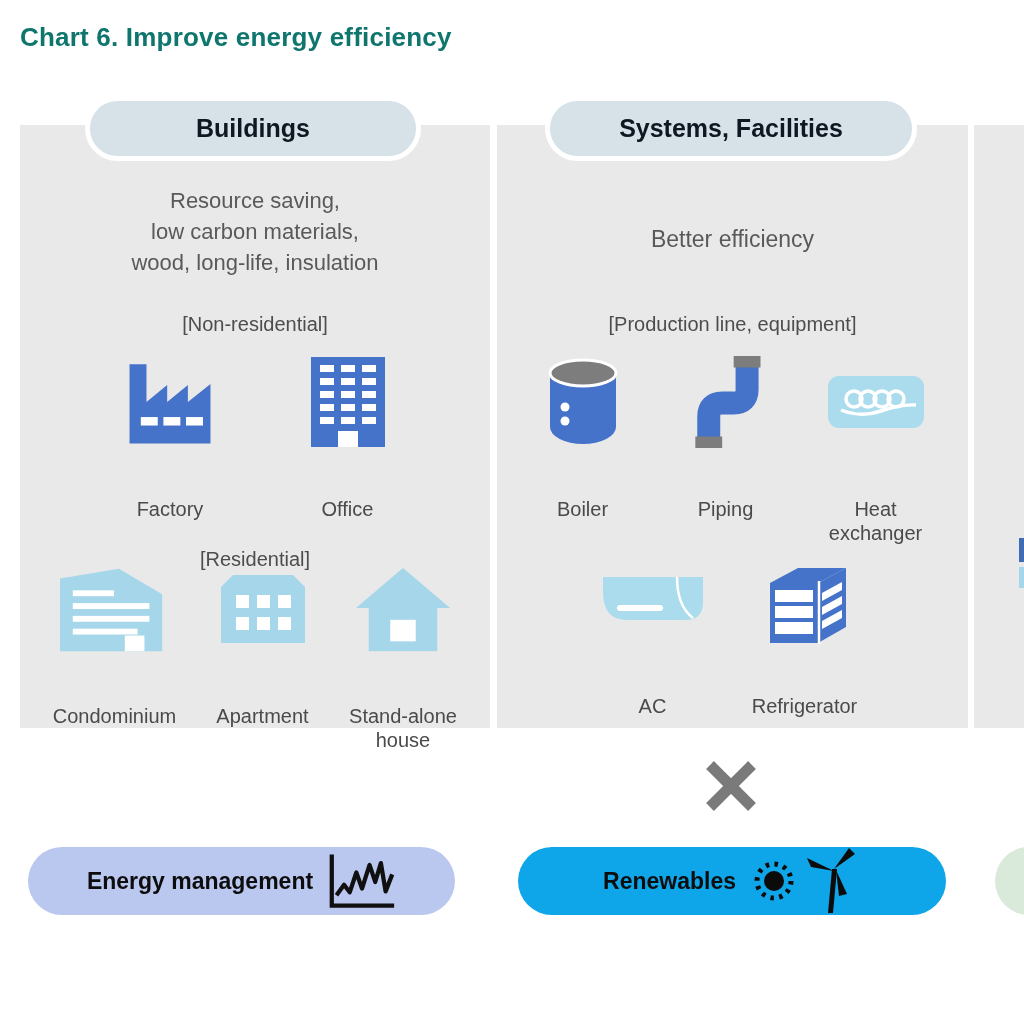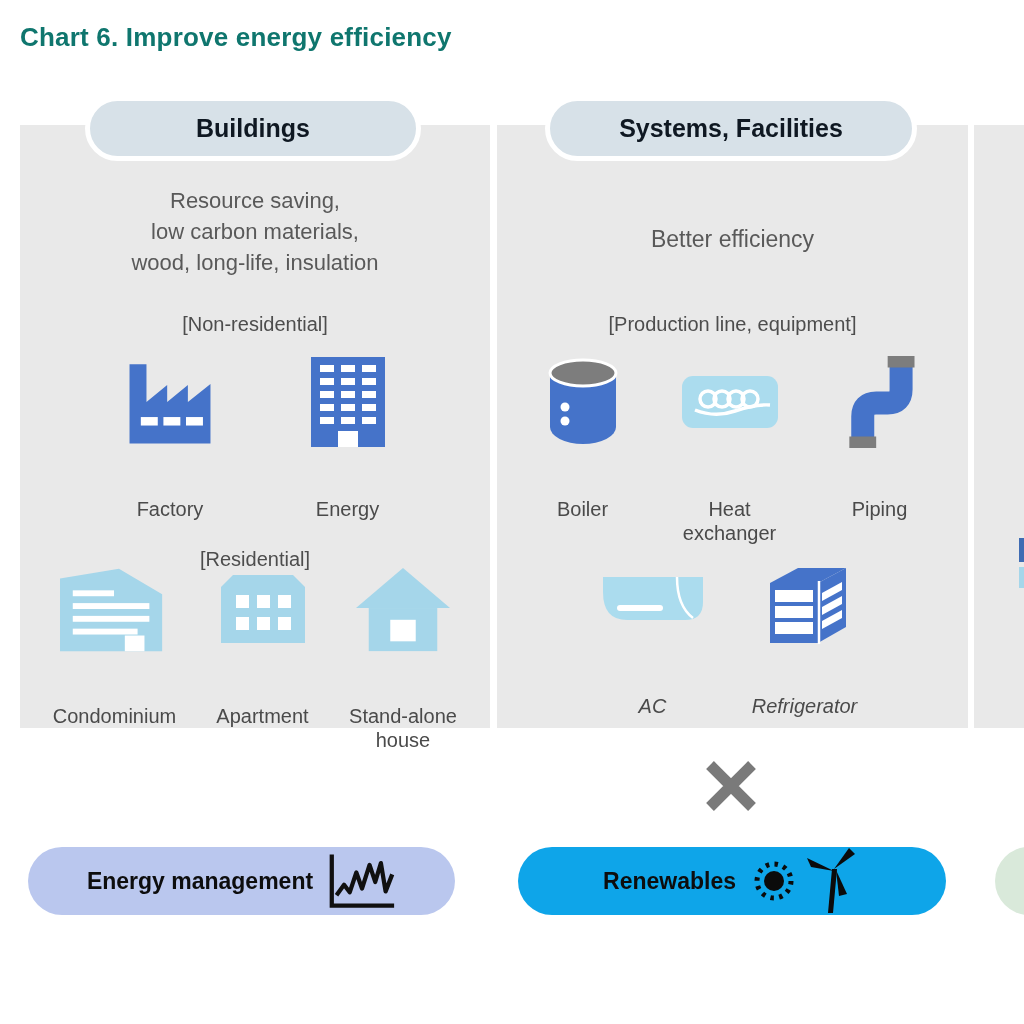--- a/index.html
+++ b/index.html
@@ -27,21 +27,21 @@
   #desc-systems   { top:99px; font-size:23px; }
 
   .section-heading { position:absolute; width:100%; text-align:center;
                      font-size:20px; color:#4d4d4d; }
   .heading-1 { top:188px; }
   .heading-2 { top:423px; }
 
   .icon-row { position:absolute; width:100%; display:flex; justify-content:center; align-items:flex-start; }
   .row-1 { top:231px; }
   #panel-buildings .row-2 { top:438px; }
-  #panel-systems  .row-2 { top:428px;font-style:italic; }
+  #panel-systems  .row-2 { top:428px; }
   #panel-buildings .row-1 { gap:80px; }
   #panel-buildings .row-2 { gap:18px; }
   #panel-systems  .row-1 { gap:50px; }
   #panel-systems  .row-2 { gap:40px; }
 
   .icon-item { display:flex; flex-direction:column; align-items:center;gap:37px; }
   .icon-slot { height:92px; display:flex; align-items:center; justify-content:center; }
   .icon-label { margin-top:12px; font-size:20px; line-height:24px; color:#4a4a4a; text-align:center; }
 
   .w105{width:105px} .w90{width:90px} .w150{width:150px} .w110{width:110px}
@@ -112,21 +112,21 @@
             <rect x="9" y="47" width="14" height="7"></rect>
               <rect x="30" y="47" width="14" height="7"></rect>
               <rect x="51" y="47" width="14" height="7"></rect>
             <rect x="9" y="60" width="14" height="7"></rect>
               <rect x="30" y="60" width="14" height="7"></rect>
               <rect x="51" y="60" width="14" height="7"></rect>
             <rect x="27" y="74" width="20" height="16"></rect>
           </g>
         </svg>
       </div>
-      <div class="icon-label">Energy</div>
+      <div class="icon-label">Office</div>
     </div>
   </div>
 
   <div class="section-heading heading-2">[Residential]</div>
 
   <div class="icon-row row-2">
     <div class="icon-item w150">
       <div class="icon-slot">
         <svg width="110" height="86" viewBox="0 0 112 86">
           <polygon points="0,12 60,2 104,28 104,86 0,86" fill="#a5d6ea"></polygon>
@@ -181,45 +181,45 @@
     <div class="icon-item w90">
       <div class="icon-slot">
         <svg width="80" height="96" viewBox="0 0 80 96">
           <path d="M7,20 V73 A33,17 0 0 0 73,73 V20 Z" fill="#4573c9"></path>
           <ellipse cx="40" cy="19" rx="33" ry="13" fill="#7d7d7d" stroke="#fff" stroke-width="3"></ellipse>
           <circle cx="22" cy="53" r="4.5" fill="#fff"></circle>
           <circle cx="22" cy="67" r="4.5" fill="#fff"></circle>
         </svg>
       </div>
       <div class="icon-label">Boiler</div>
+    </div>
+    <div class="icon-item w96" style="width:96px">
+      <div class="icon-slot">
+        <svg width="92" height="94" viewBox="0 0 96 98">
+          <path d="M70,12 V36 Q70,50 56,50 H44 Q30,50 30,64 V88" fill="none" stroke="#4573c9" stroke-width="24"></path>
+          <rect x="56" y="1" width="28" height="12" fill="#7d7d7d"></rect>
+          <rect x="16" y="85" width="28" height="12" fill="#7d7d7d"></rect>
+        </svg>
+      </div>
+      <div class="icon-label">Piping</div>
     </div>
     <div class="icon-item w104">
       <div class="icon-slot">
         <svg width="96" height="52" viewBox="0 0 96 52">
           <rect x="0" y="0" width="96" height="52" rx="11" fill="#abdcee"></rect>
           <g fill="none" stroke="#fff" stroke-width="3.5">
             <circle cx="26" cy="23" r="8"></circle>
               <circle cx="40" cy="23" r="8"></circle>
             <circle cx="54" cy="23" r="8"></circle>
               <circle cx="68" cy="23" r="8"></circle>
             <path d="M13,34 Q33,42 53,35 T88,29"></path>
           </g>
         </svg>
       </div>
       <div class="icon-label">Heat exchanger</div>
-    </div>
-    <div class="icon-item w96" style="width:96px">
-      <div class="icon-slot">
-        <svg width="92" height="94" viewBox="0 0 96 98">
-          <path d="M70,12 V36 Q70,50 56,50 H44 Q30,50 30,64 V88" fill="none" stroke="#4573c9" stroke-width="24"></path>
-          <rect x="56" y="1" width="28" height="12" fill="#7d7d7d"></rect>
-          <rect x="16" y="85" width="28" height="12" fill="#7d7d7d"></rect>
-        </svg>
-      </div>
-      <div class="icon-label">Piping</div>
     </div>
   </div>
 
   <div class="icon-row row-2">
     <div class="icon-item w104">
       <div class="icon-slot">
         <svg width="104" height="46" viewBox="0 0 104 46">
           <path d="M2,1 H102 V26 Q102,44 84,44 H26 Q2,44 2,16 Z" fill="#abdcee"></path>
           <rect x="16" y="29" width="46" height="6" rx="3" fill="#fff"></rect>
           <path d="M76,1 Q76,30 92,42" stroke="#fff" stroke-width="2.5" fill="none"></path>

